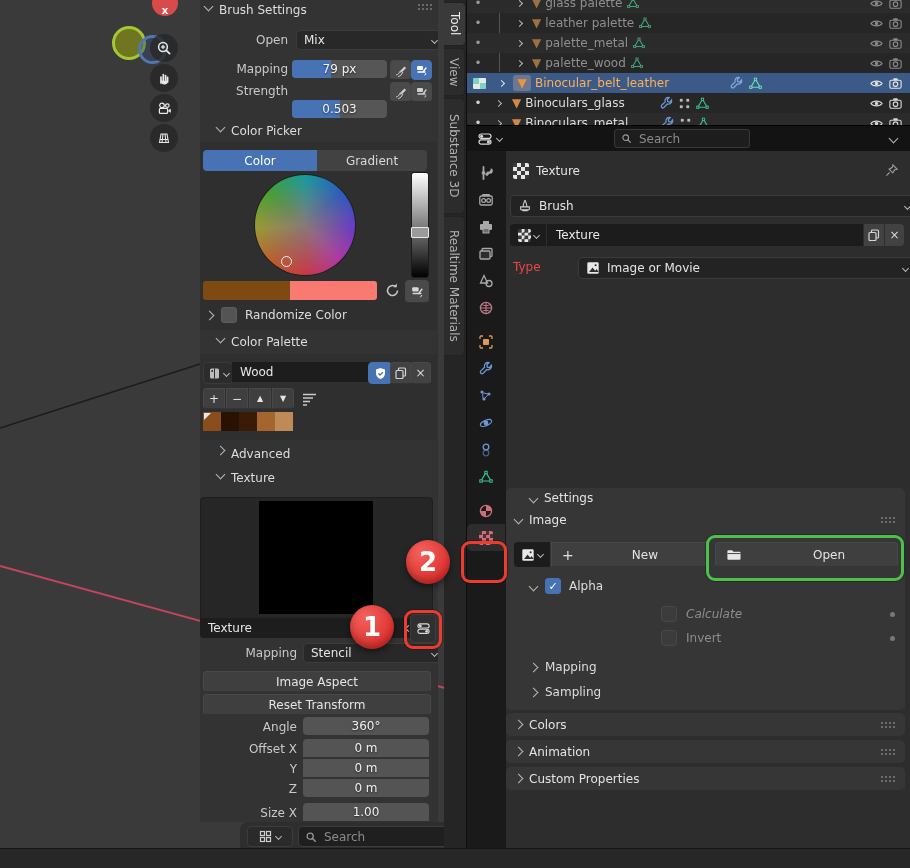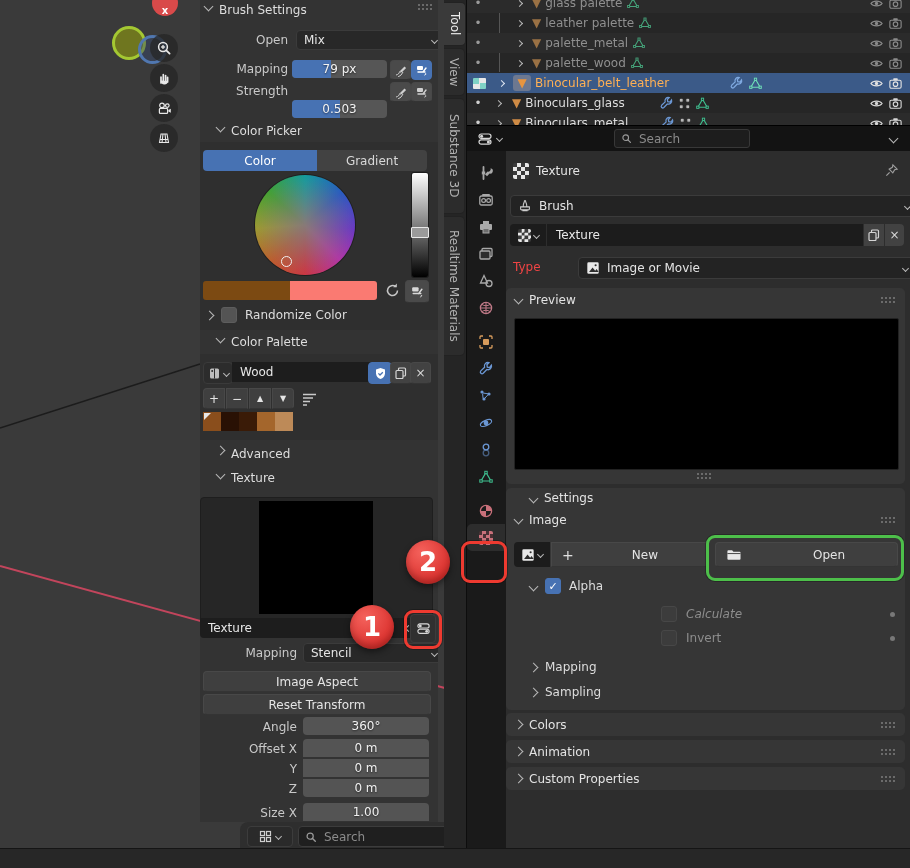--- a/index.html
+++ b/index.html
@@ -709,29 +709,20 @@
       <div class="dd r" style="left:72px;top:106px;width:322px;height:20px;background:#232323;gap:7px;">
         <svg width="14" height="14" viewBox="0 0 16 16">
             <rect x="1.5" y="1.5" width="13" height="13" rx="1.5" fill="#e8e8e8"></rect>
             <path d="M3.5 12.5l4-5 3 3.5 1.6-1.8 2.4 3.3z" fill="#2d2d2d"></path>
             <circle cx="11" cy="4.8" r="1.2" fill="#2d2d2d"></circle>
           </svg>
         <span>Image or Movie</span>
         <span class="cv down sm"></span>
       </div>
 
-      <div class="ppanel r" style="left:0;top:137px;width:399px;height:196px;">
-        <div class="phead">
-          <span class="cv down"></span>
-          <span>Preview</span>
-          <span class="grip"></span>
-        </div>
-        <div class="r" style="left:8px;top:30px;width:383px;height:150px;background:#000;border:1px solid #222;border-radius:2px;"></div>
-        <div class="grip r" style="left:190px;top:184px;"></div>
-      </div>
 
       <div class="ppanel r" style="left:0;top:337px;width:399px;height:222px;">
         <div class="phead" style="padding-left:24px;height:20px;">
           <span class="cv down"></span>
           <span>Settings</span>
         </div>
         <div class="phead">
           <span class="cv down"></span>
           <span>Image</span>
           <span class="grip"></span>

